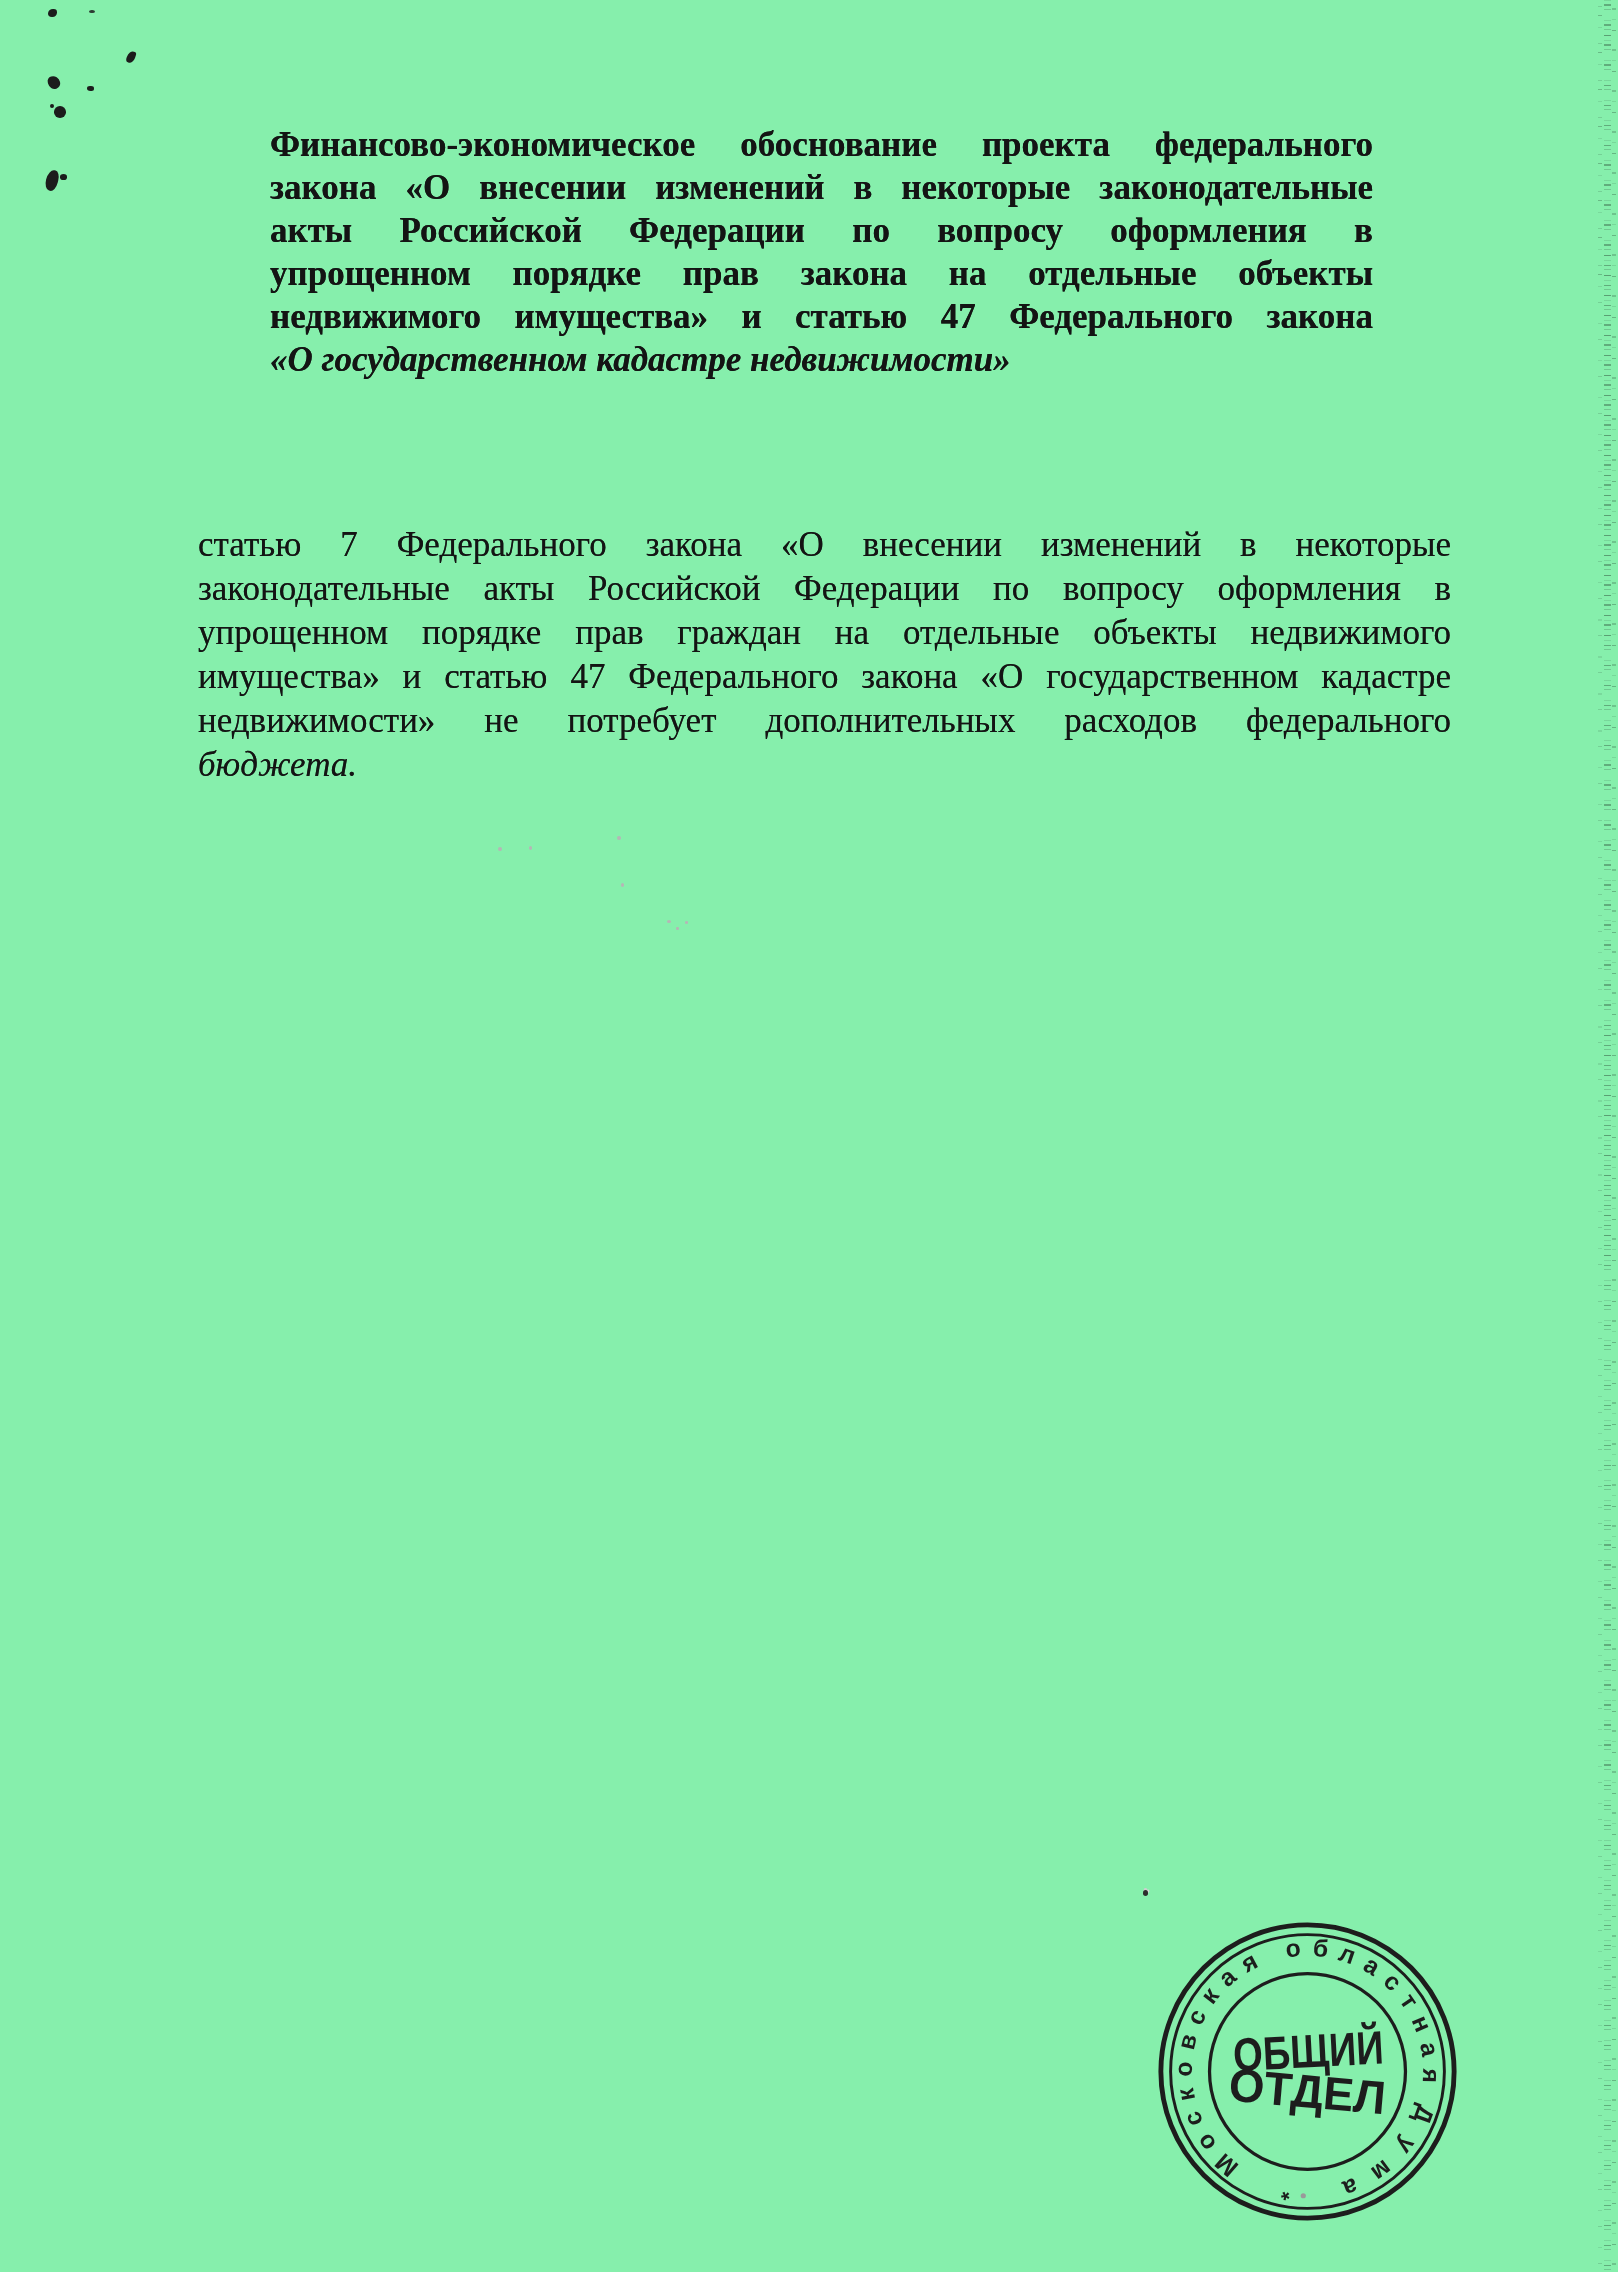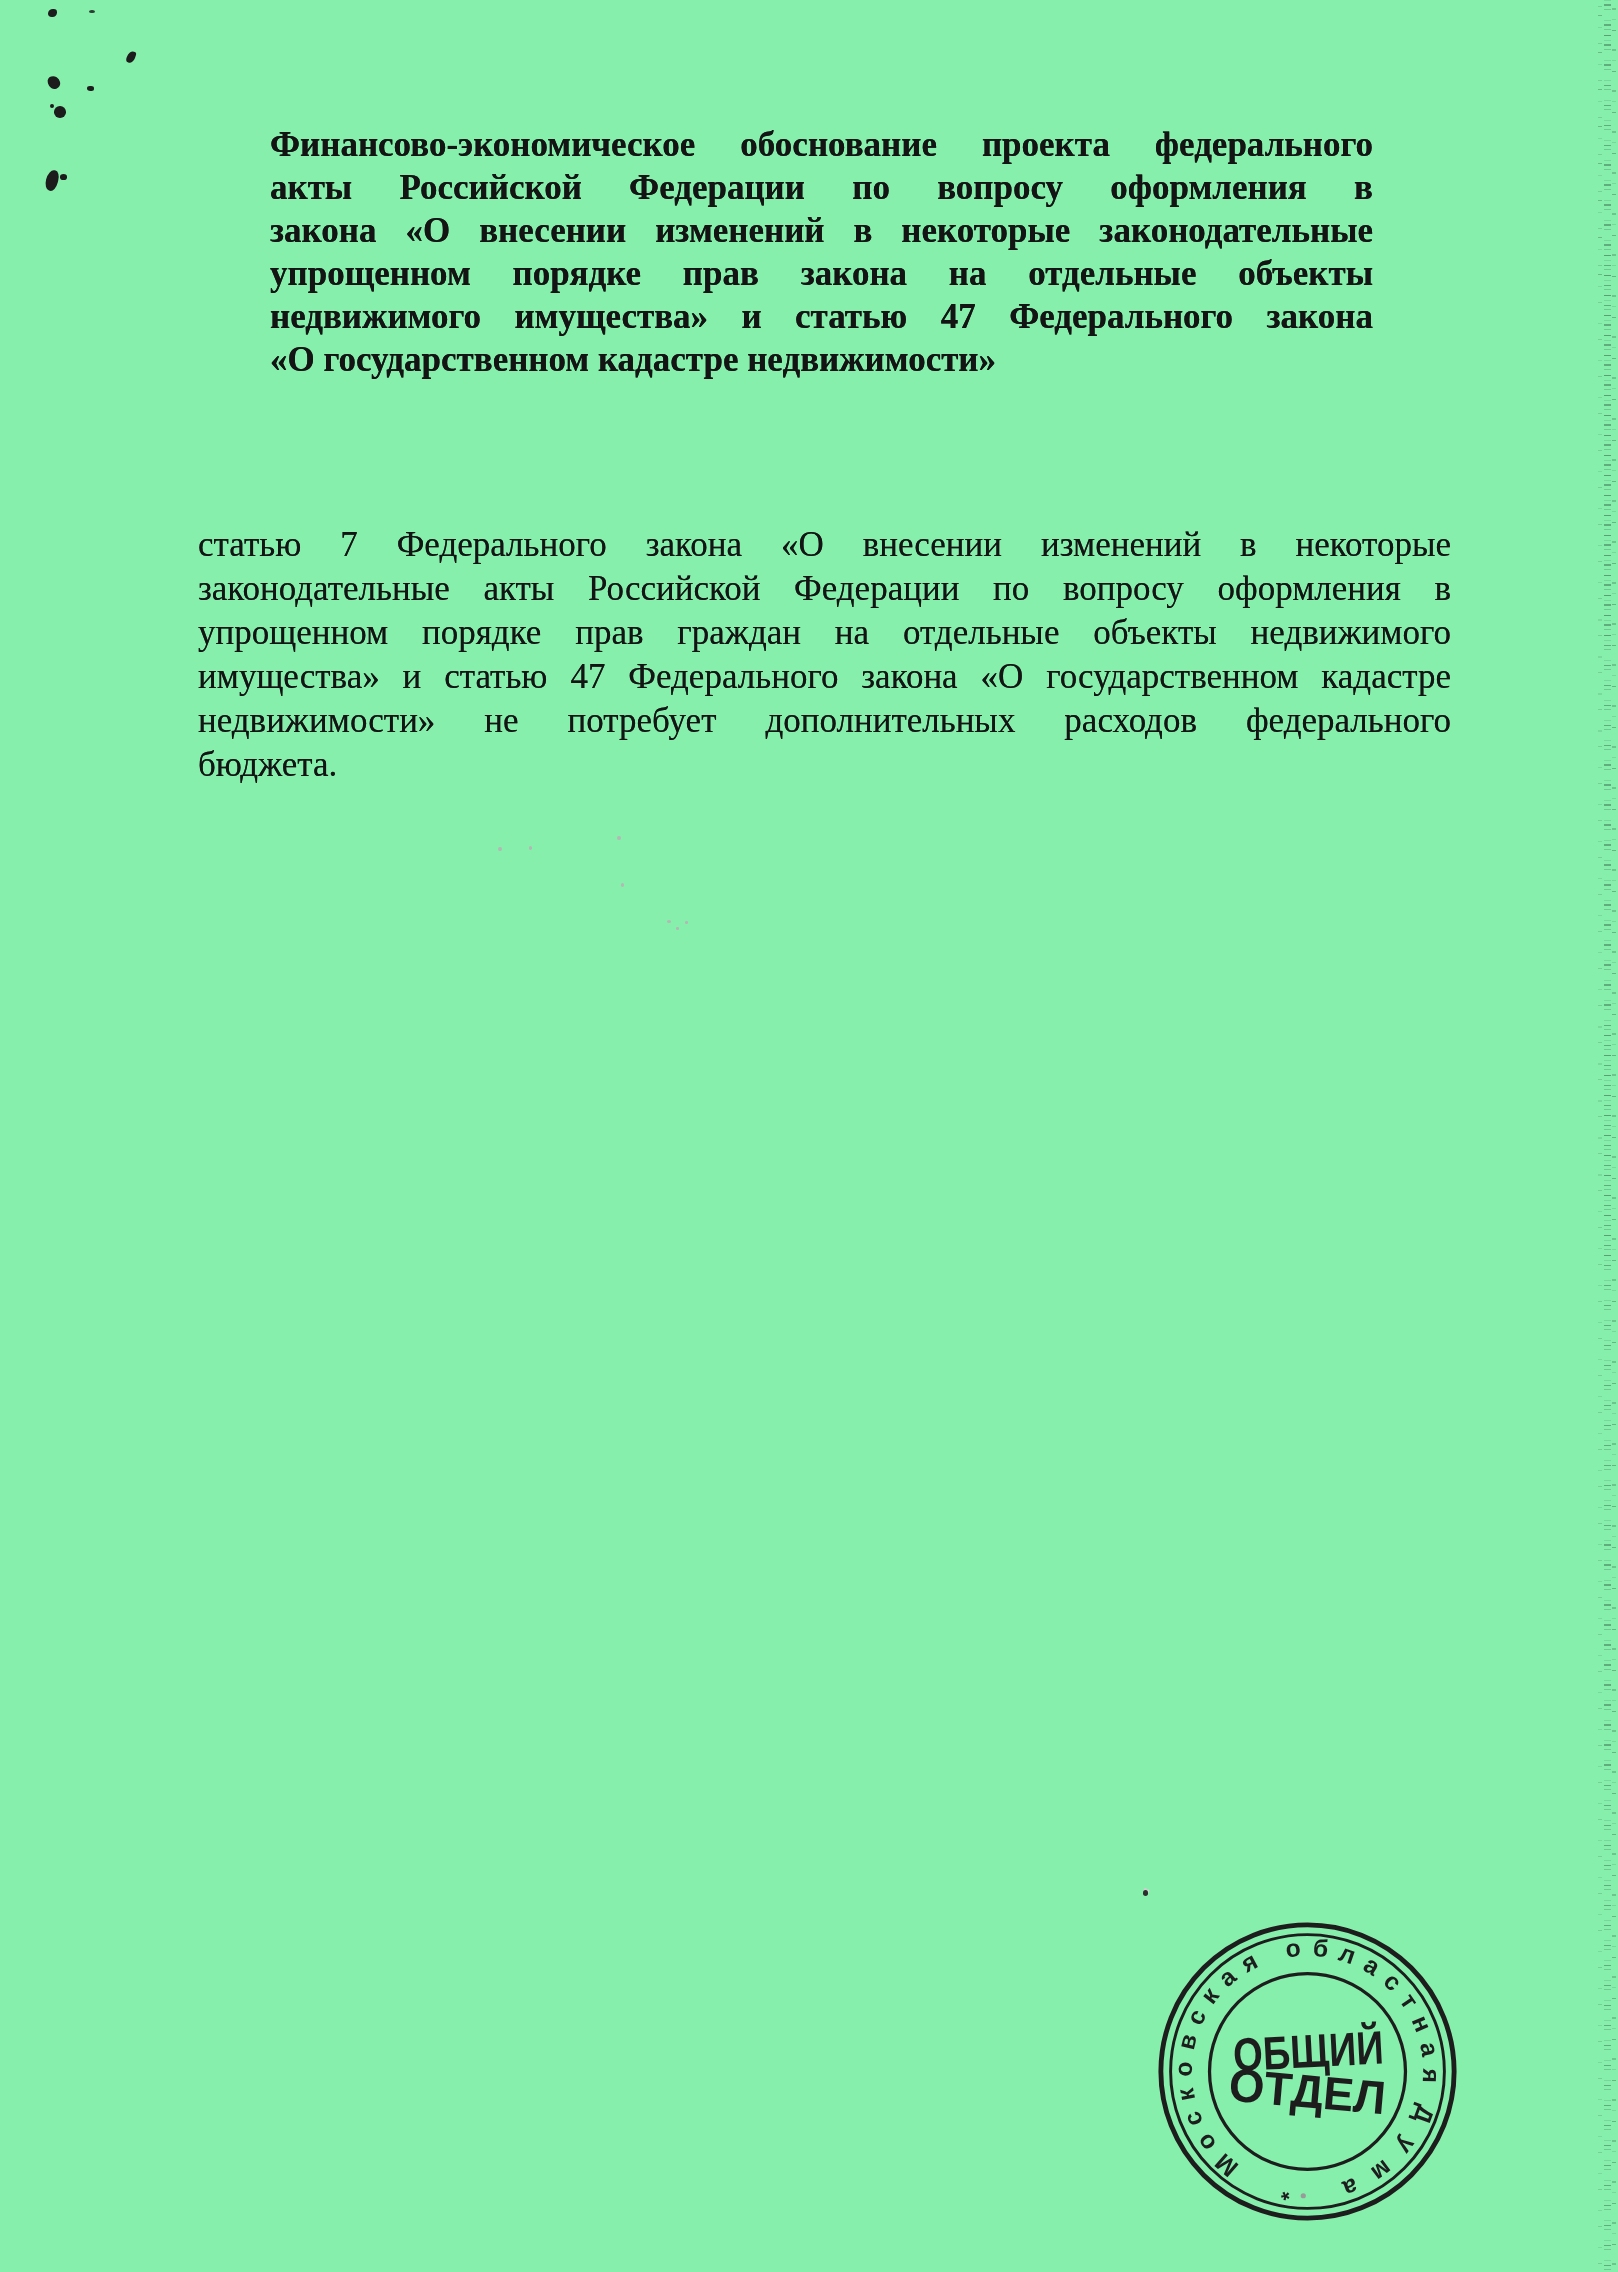--- a/index.html
+++ b/index.html
@@ -33,20 +33,21 @@
   }
   .jline {
     text-align: justify;
     text-align-last: justify;
     white-space: nowrap;
   }
   .lline {
     text-align: left;
     text-align-last: left;
     white-space: nowrap;
+    font-style: italic;
   }
   .indent1 { text-indent: 67px; }
 
   
   .stamp {
     position: absolute;
     left: 1156px; top: 1920px;
     width: 303px; height: 303px;
   }
   .stamp svg { display: block; }
@@ -89,22 +90,22 @@
       transparent 31px 41px);
   }
 </style>
 </head>
 <body>
 
 <div class="page">
 
   <div class="title-block">
     <div class="jline">Финансово-экономическое обоснование проекта федерального</div>
+    <div class="jline">закона «О внесении изменений в некоторые законодательные</div>
     <div class="jline">акты Российской Федерации по вопросу оформления в</div>
-    <div class="jline">закона «О внесении изменений в некоторые законодательные</div>
     <div class="jline">упрощенном порядке прав закона на отдельные объекты</div>
     <div class="jline">недвижимого имущества» и статью 47 Федерального закона</div>
     <div class="lline">«О государственном кадастре недвижимости»</div>
   </div>
 
   <div class="body-block">
     <div class="jline">статью 7 Федерального закона «О внесении изменений в некоторые</div>
     <div class="jline">законодательные акты Российской Федерации по вопросу оформления в</div>
     <div class="jline">упрощенном порядке прав граждан на отдельные объекты недвижимого</div>
     <div class="jline">имущества» и статью 47 Федерального закона «О государственном кадастре</div>

